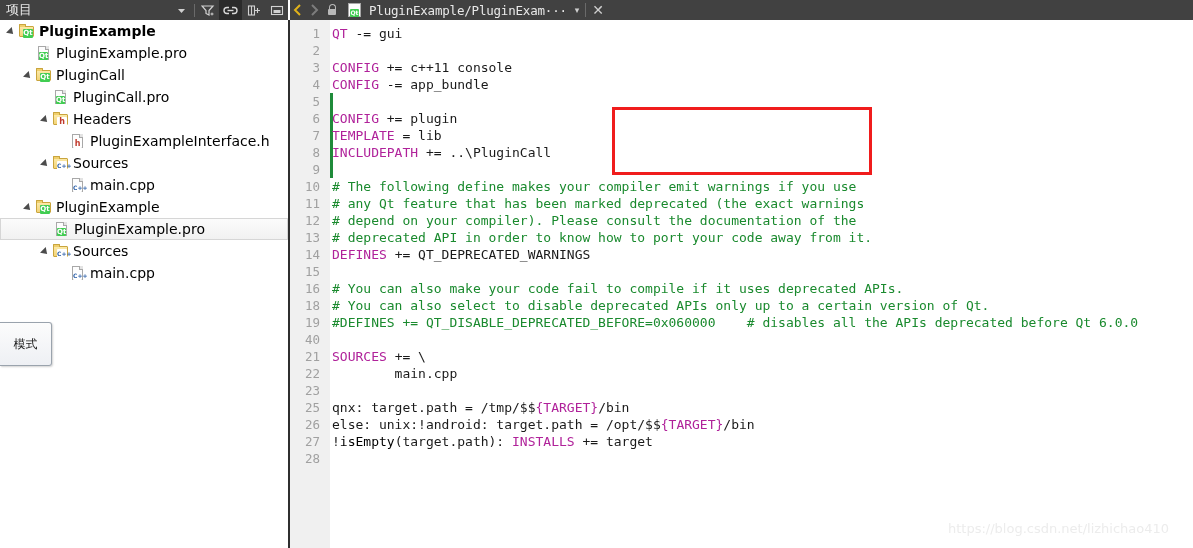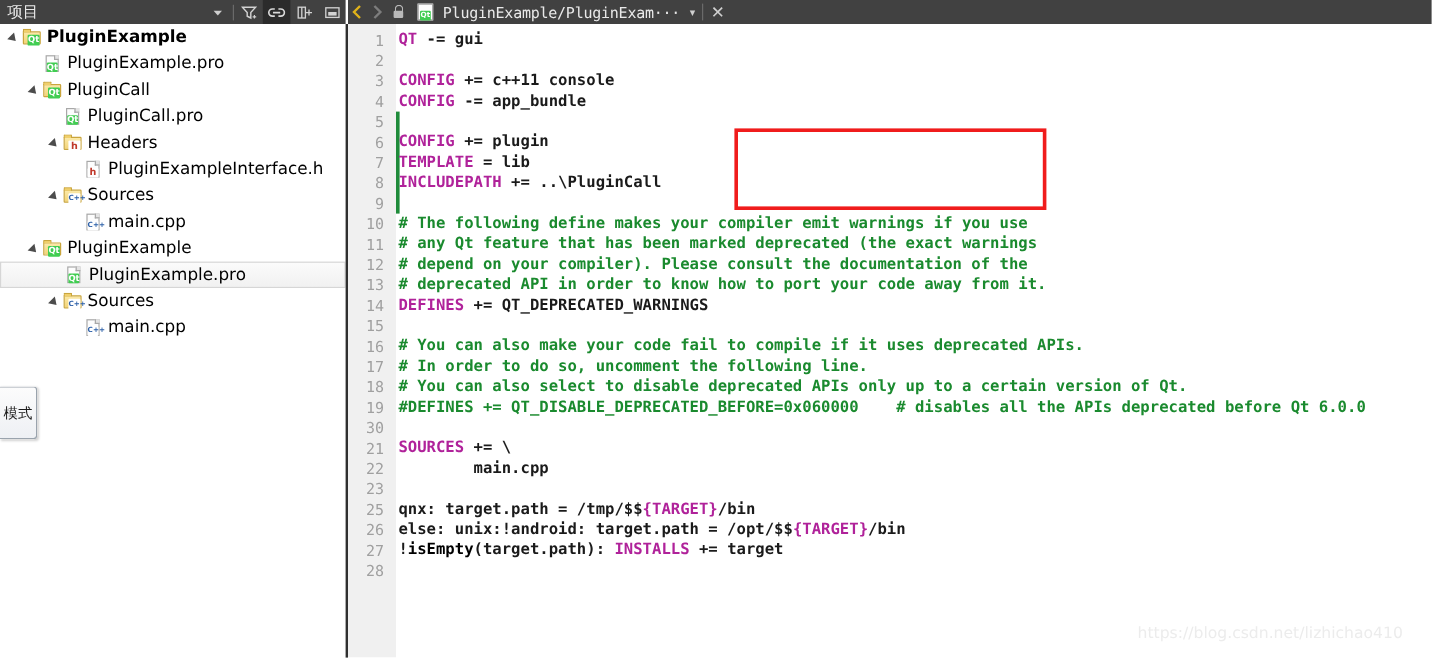--- a/index.html
+++ b/index.html
@@ -92,21 +92,21 @@
   }
   .ico.file::after{
     content:"";position:absolute;left:9px;top:1px;width:4px;height:4px;
     background:#e3e3e3;border-left:1px solid #a8a8a8;border-bottom:1px solid #a8a8a8;
     box-sizing:border-box;
   }
   .ico.file .badge{left:3px;top:7px;width:9px;height:8px;line-height:8px;}
 
   
   #mode-tab{
-    position:absolute;left:0;top:322px;width:31px;height:44px;
+    position:absolute;left:0;top:322px;width:52px;height:44px;
     background:linear-gradient(to bottom,#fcfcfc,#eef0f4);
     border:1px solid #9aa3ad;border-left:none;border-radius:0 3px 3px 0;
     box-sizing:border-box;
     display:flex;align-items:center;justify-content:center;
     font-size:12px;color:#1b1b1b;
     font-family:"DejaVu Sans", sans-serif;
     box-shadow:1px 1px 2px rgba(0,0,0,.18);
   }
 
   
@@ -136,21 +136,21 @@
   #code-area{position:absolute;left:0;top:20px;width:903px;height:528px;background:#ffffff;overflow:hidden;}
   #gutter{position:absolute;left:0;top:0;width:40px;height:528px;background:#f0f0f0;}
   .codeline{
     position:relative;height:17px;line-height:17px;white-space:pre;
     font-family:"DejaVu Sans Mono", monospace;font-size:13px;
   }
   .lnum{
     position:absolute;left:0;top:0;width:30px;text-align:right;
     color:#a0a0a0;font-family:"DejaVu Sans Mono", monospace;font-size:12.5px;
   }
-  .ctext{position:absolute;left:42px;top:0;color:#1a1a1a;font-weight:bold;}
+  .ctext{position:absolute;left:42px;top:0;color:#1a1a1a;}
   #codelines{position:absolute;left:0;top:5px;width:903px;}
 
   .kw{color:#b0229a;}
   .cm{color:#1a8a2e;}
   .fn{color:#000000;}
   .pl{color:#1a1a1a;}
 
   
   #changebar{position:absolute;left:40px;top:0;width:3px;background:#1f8b3a;}
 
@@ -359,24 +359,23 @@
           <div class="codeline"><span class="lnum">7</span><span class="ctext"><span class="kw">TEMPLATE </span><span class="pl">= lib</span></span></div>
           <div class="codeline"><span class="lnum">8</span><span class="ctext"><span class="kw">INCLUDEPATH </span><span class="pl">+= ..\PluginCall</span></span></div>
           <div class="codeline"><span class="lnum">9</span><span class="ctext"></span></div>
           <div class="codeline"><span class="lnum">10</span><span class="ctext"><span class="cm"># The following define makes your compiler emit warnings if you use</span></span></div>
           <div class="codeline"><span class="lnum">11</span><span class="ctext"><span class="cm"># any Qt feature that has been marked deprecated (the exact warnings</span></span></div>
           <div class="codeline"><span class="lnum">12</span><span class="ctext"><span class="cm"># depend on your compiler). Please consult the documentation of the</span></span></div>
           <div class="codeline"><span class="lnum">13</span><span class="ctext"><span class="cm"># deprecated API in order to know how to port your code away from it.</span></span></div>
           <div class="codeline"><span class="lnum">14</span><span class="ctext"><span class="kw">DEFINES </span><span class="pl">+= QT_DEPRECATED_WARNINGS</span></span></div>
           <div class="codeline"><span class="lnum">15</span><span class="ctext"></span></div>
           <div class="codeline"><span class="lnum">16</span><span class="ctext"><span class="cm"># You can also make your code fail to compile if it uses deprecated APIs.</span></span></div>
-          <div class="codeline"><span class="lnum">17</span><span class="ctext"><span class="cm"># In order to do so, uncomment the following line.</span></span></div>
           <div class="codeline"><span class="lnum">18</span><span class="ctext"><span class="cm"># You can also select to disable deprecated APIs only up to a certain version of Qt.</span></span></div>
           <div class="codeline"><span class="lnum">19</span><span class="ctext"><span class="cm">#DEFINES += QT_DISABLE_DEPRECATED_BEFORE=0x060000    # disables all the APIs deprecated before Qt 6.0.0</span></span></div>
-          <div class="codeline"><span class="lnum">30</span><span class="ctext"></span></div>
+          <div class="codeline"><span class="lnum">40</span><span class="ctext"></span></div>
           <div class="codeline"><span class="lnum">21</span><span class="ctext"><span class="kw">SOURCES </span><span class="pl">+= \</span></span></div>
           <div class="codeline"><span class="lnum">22</span><span class="ctext"><span class="pl">        main.cpp</span></span></div>
           <div class="codeline"><span class="lnum">23</span><span class="ctext"></span></div>
           <div class="codeline"><span class="lnum">25</span><span class="ctext"><span class="pl">qnx: target.path = /tmp/$$</span><span class="kw">{TARGET}</span><span class="pl">/bin</span></span></div>
           <div class="codeline"><span class="lnum">26</span><span class="ctext"><span class="pl">else: unix:!android: target.path = /opt/$$</span><span class="kw">{TARGET}</span><span class="pl">/bin</span></span></div>
           <div class="codeline"><span class="lnum">27</span><span class="ctext"><span class="pl">!</span><span class="fn">isEmpty</span><span class="pl">(target.path): </span><span class="kw">INSTALLS </span><span class="pl">+= target</span></span></div>
           <div class="codeline"><span class="lnum">28</span><span class="ctext"></span></div>
         </div>
       <div id="annot" style="top: 87px; height: 68px; border-color: rgb(240, 28, 28);"></div>
     </div>

